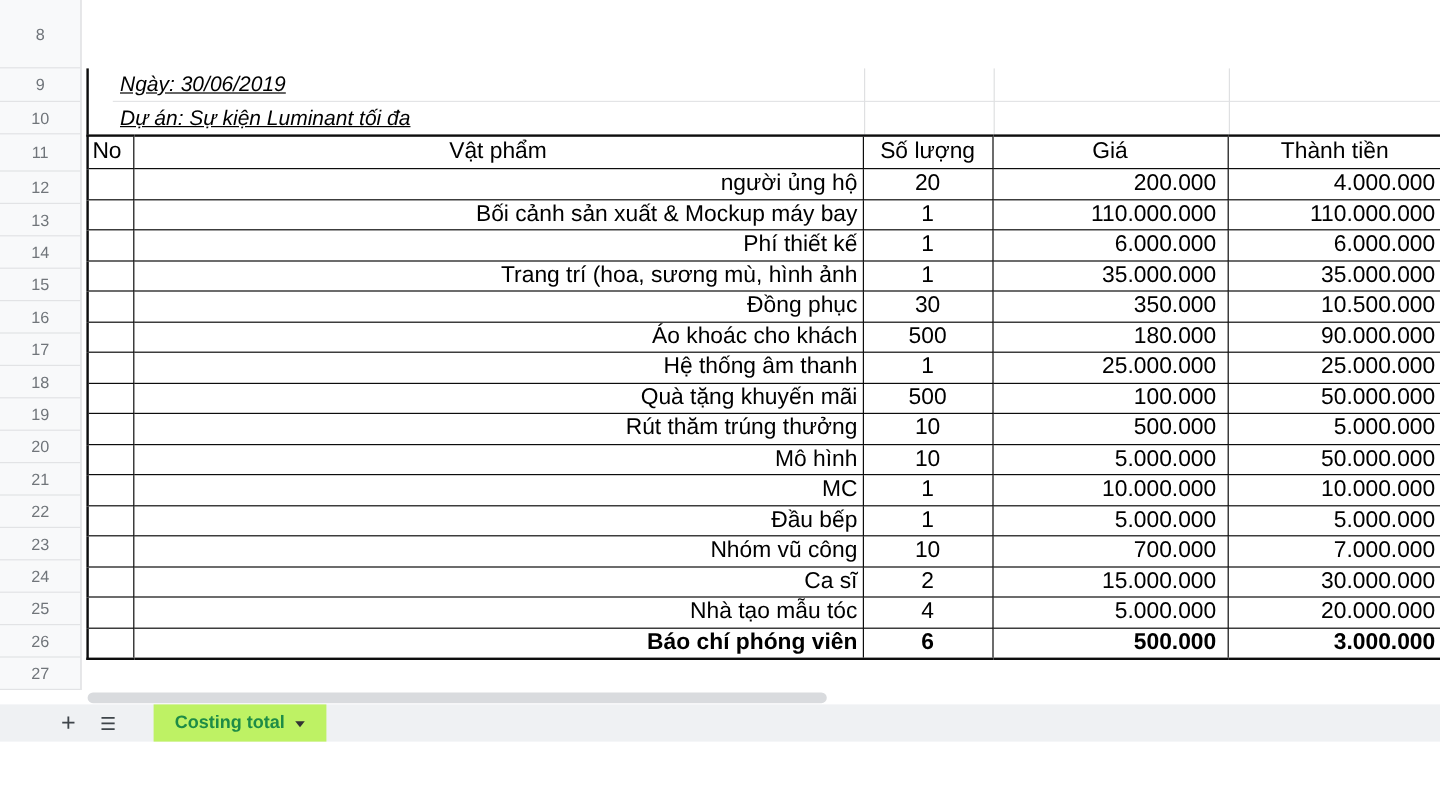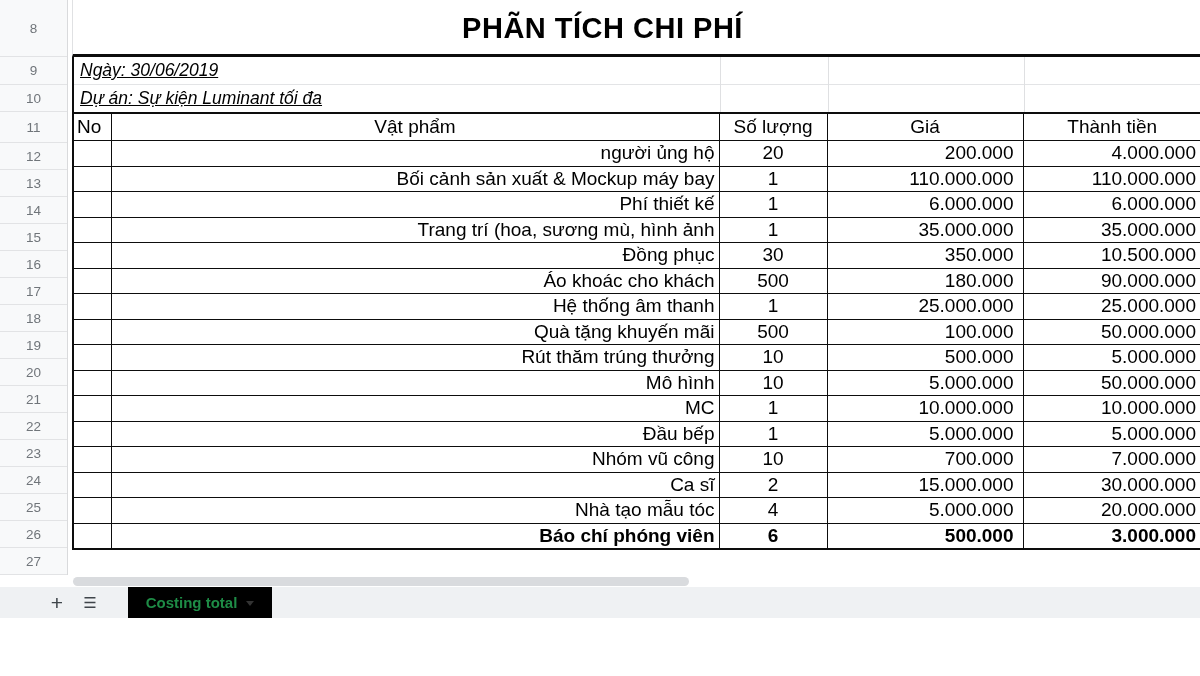--- a/index.html
+++ b/index.html
@@ -18,21 +18,21 @@
   
   .title-cell { position:absolute; left:72px; top:0; width:1128px; height:57px;
     border-bottom:3px solid #0d0d0d; border-left:1px solid #e0e1e3;
     display:flex; align-items:center; justify-content:center;
     font-size:29px; font-weight:bold; letter-spacing:.5px; padding-right:68px; padding-top:2px; }
 
   
   .meta-region { position:absolute; left:72px; top:57px; width:1128px; height:55px;
     border-left:2px solid #0d0d0d; }
   .meta-line { font-style:italic; text-decoration:underline; font-size:17.5px;
-    padding-left:6px; display:flex; align-items:center; }
+    padding-left:6px; display:flex; align-items:center;margin-left:20px; }
   .meta-line.first { height:28px; border-bottom:1px solid #e3e4e6; }
   .meta-line.second { height:27px; }
   .meta-vline { position:absolute; top:0; width:1px; height:55px; background:#dfe0e2; }
 
   
   .main-table { position:absolute; left:72px; top:112px; width:1128px;
     border-collapse:collapse; table-layout:fixed; font-size:19px; }
   .main-table th, .main-table td { border:1.5px solid #0d0d0d; overflow:hidden;
     white-space:nowrap; font-weight:normal; }
   .main-table { border-top:2.5px solid #0d0d0d; }
@@ -50,21 +50,21 @@
   
   .hscrollbar { position:absolute; left:73px; top:577px; width:616px; height:9px;
     border-radius:5px; background:#d9dbde; }
   .sheet-bar { position:absolute; left:0; top:587px; width:1200px; height:31px;
     background:#eff1f3; }
   .bar-icon { position:absolute; top:0; height:31px; display:flex; align-items:center;
     justify-content:center; color:#3f454a; cursor:default; }
   .add-icon { left:44px; width:26px; font-size:21px; }
   .menu-icon { left:77px; width:26px; font-size:15px; }
   .sheet-tab { position:absolute; left:128px; top:0; width:144px; height:31px;
-    background:#000000; display:flex; align-items:center; justify-content:center; gap:9px; }
+    background:#bef264; display:flex; align-items:center; justify-content:center; gap:9px; }
   .sheet-tab .tab-label { color:#1e8c46; font-size:15px; font-weight:bold; }
   .caret-down { width:0; height:0; border-left:4.5px solid transparent;
     border-right:4.5px solid transparent; border-top:5.5px solid #333; margin-top:2px; }
 </style>
 </head>
 <body>
 
 <div class="screen">
 
   <div class="row-header">
@@ -83,23 +83,20 @@
       <div class="rh-cell" style="height: 27px;">20</div>
       <div class="rh-cell" style="height: 27px;">21</div>
       <div class="rh-cell" style="height: 27px;">22</div>
       <div class="rh-cell" style="height: 27px;">23</div>
       <div class="rh-cell" style="height: 27px;">24</div>
       <div class="rh-cell" style="height: 27px;">25</div>
       <div class="rh-cell" style="height: 27px;">26</div>
       <div class="rh-cell" style="height: 27px;">27</div>
     </div>
 
-  <div class="title-cell">
-    <span>PHÃN TÍCH CHI PHÍ</span>
-  </div>
 
   <div class="meta-region">
     <div class="meta-line first">
       <span>Ngày: 30/06/2019</span>
     </div>
     <div class="meta-line second">
       <span>Dự án: Sự kiện Luminant tối đa</span>
     </div>
     <div class="meta-vline" style="left:646px"></div>
     <div class="meta-vline" style="left:754px"></div>

